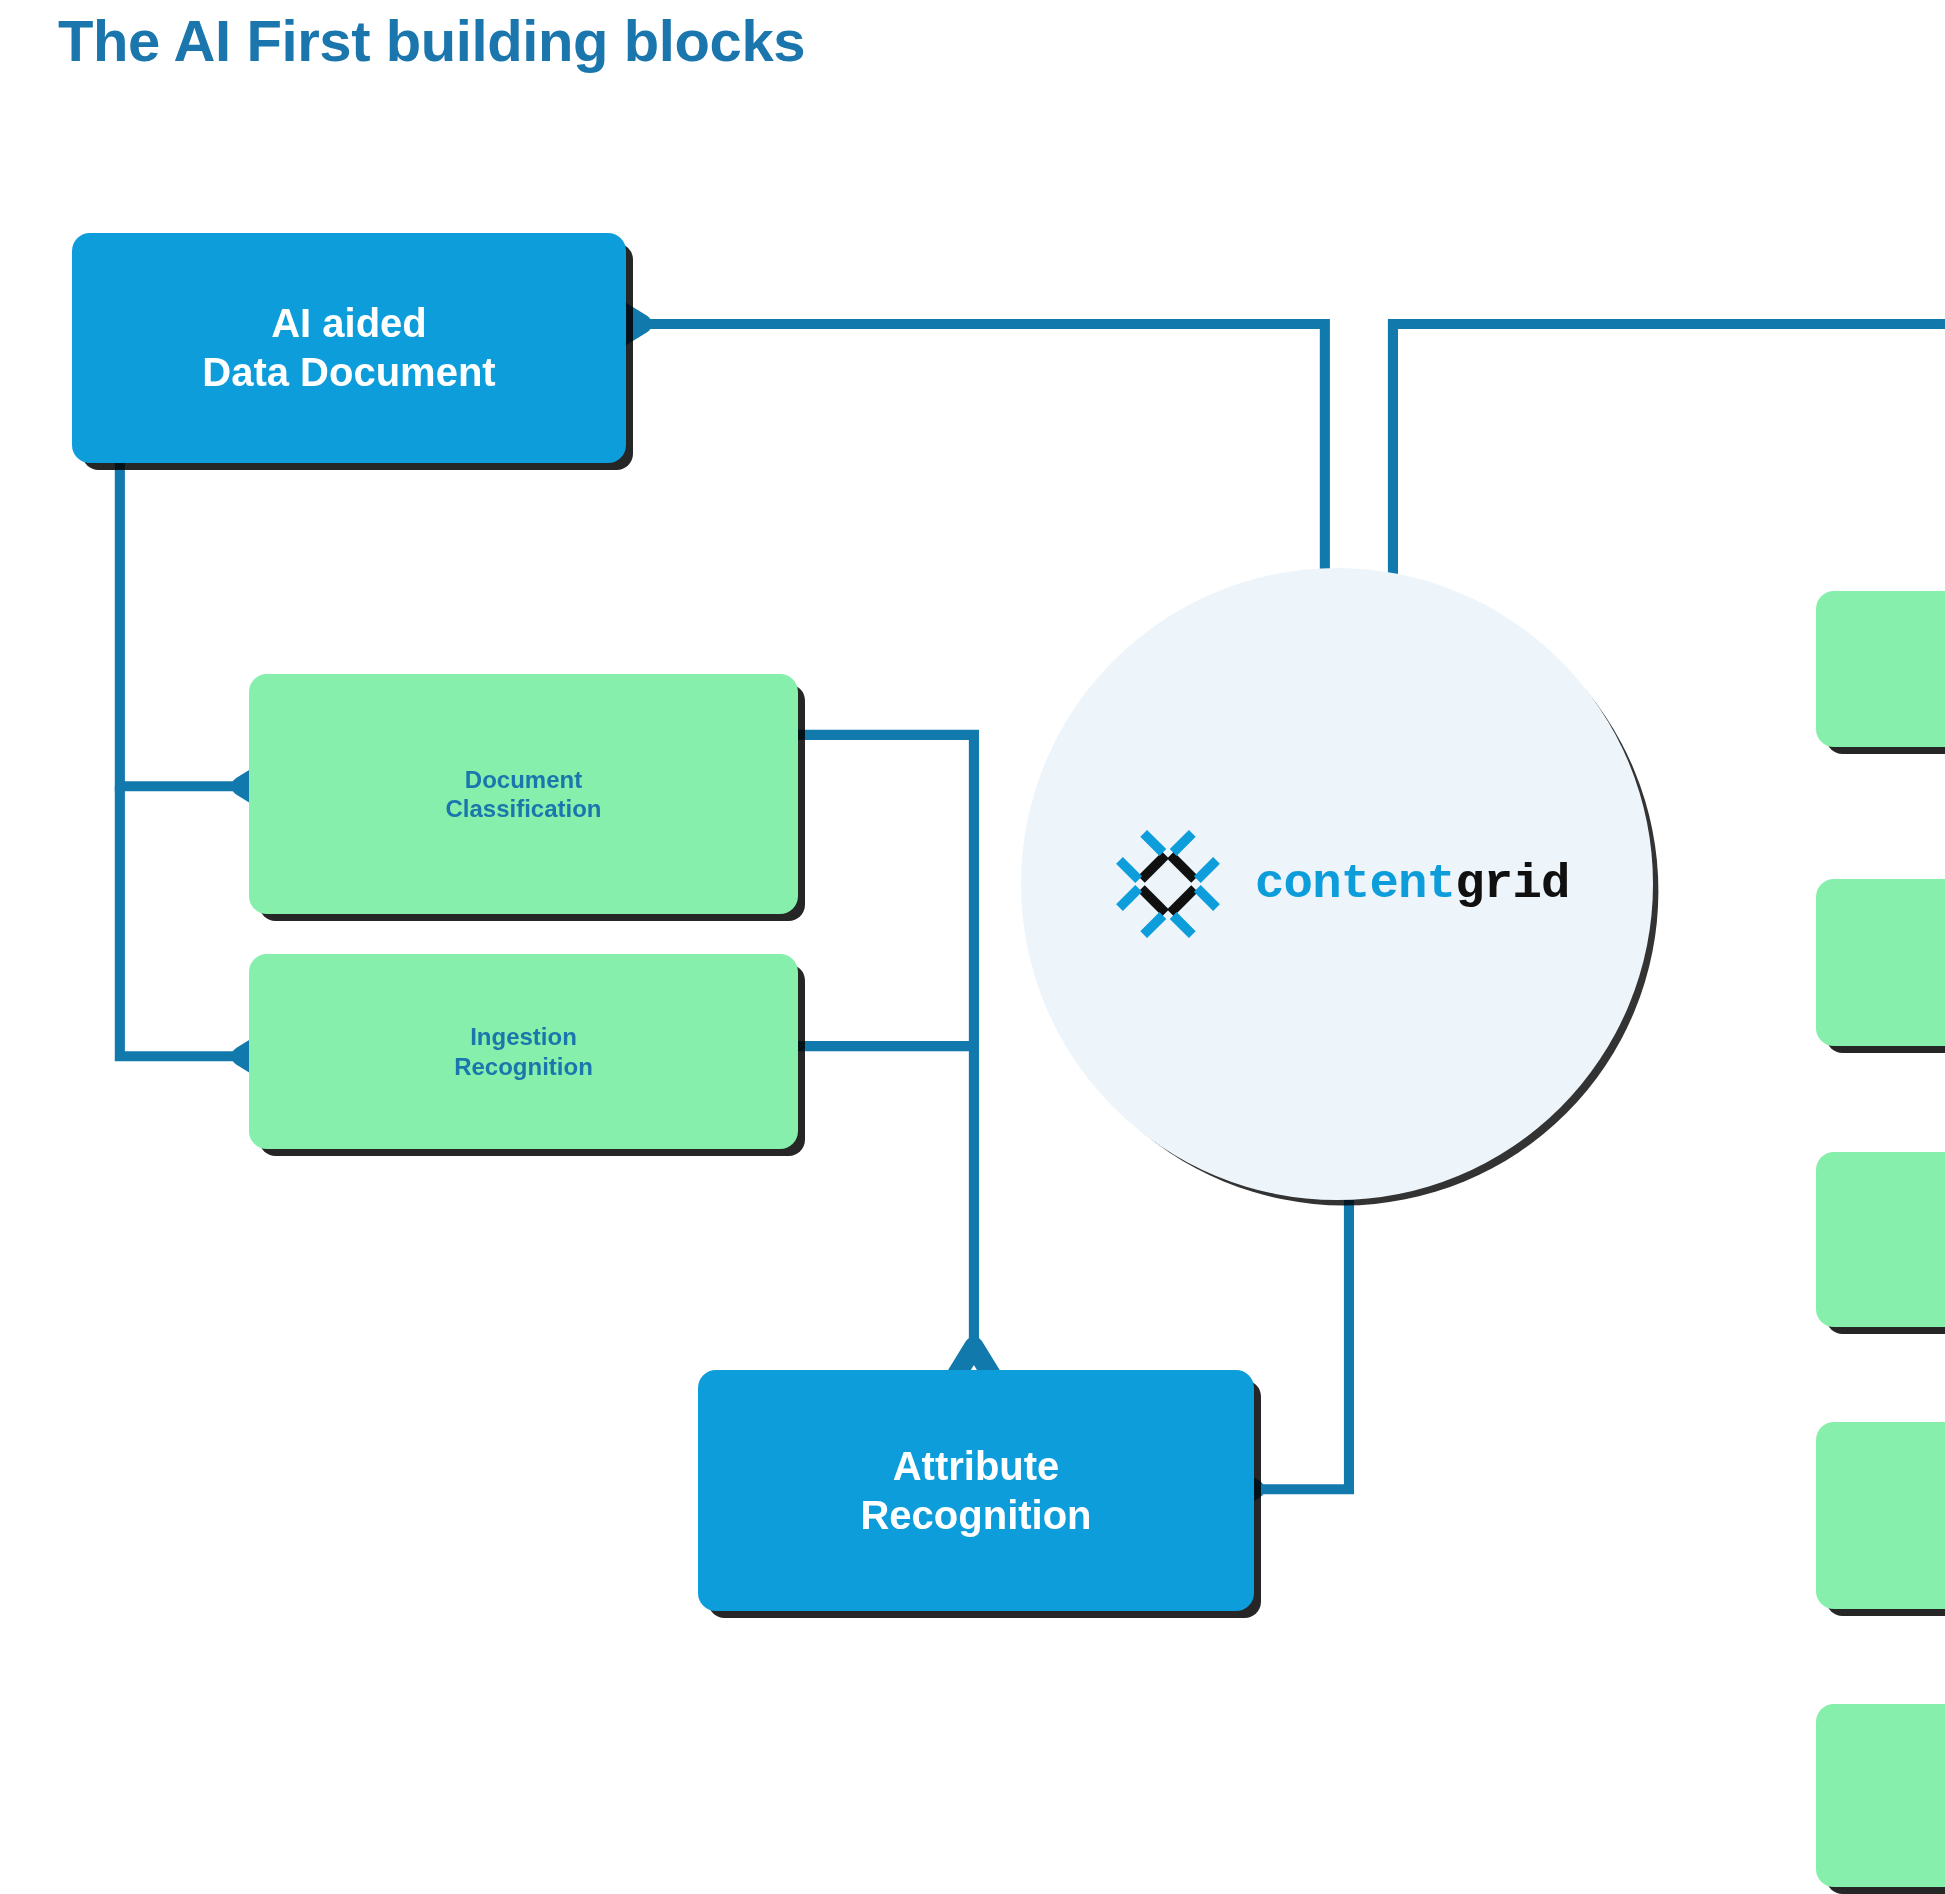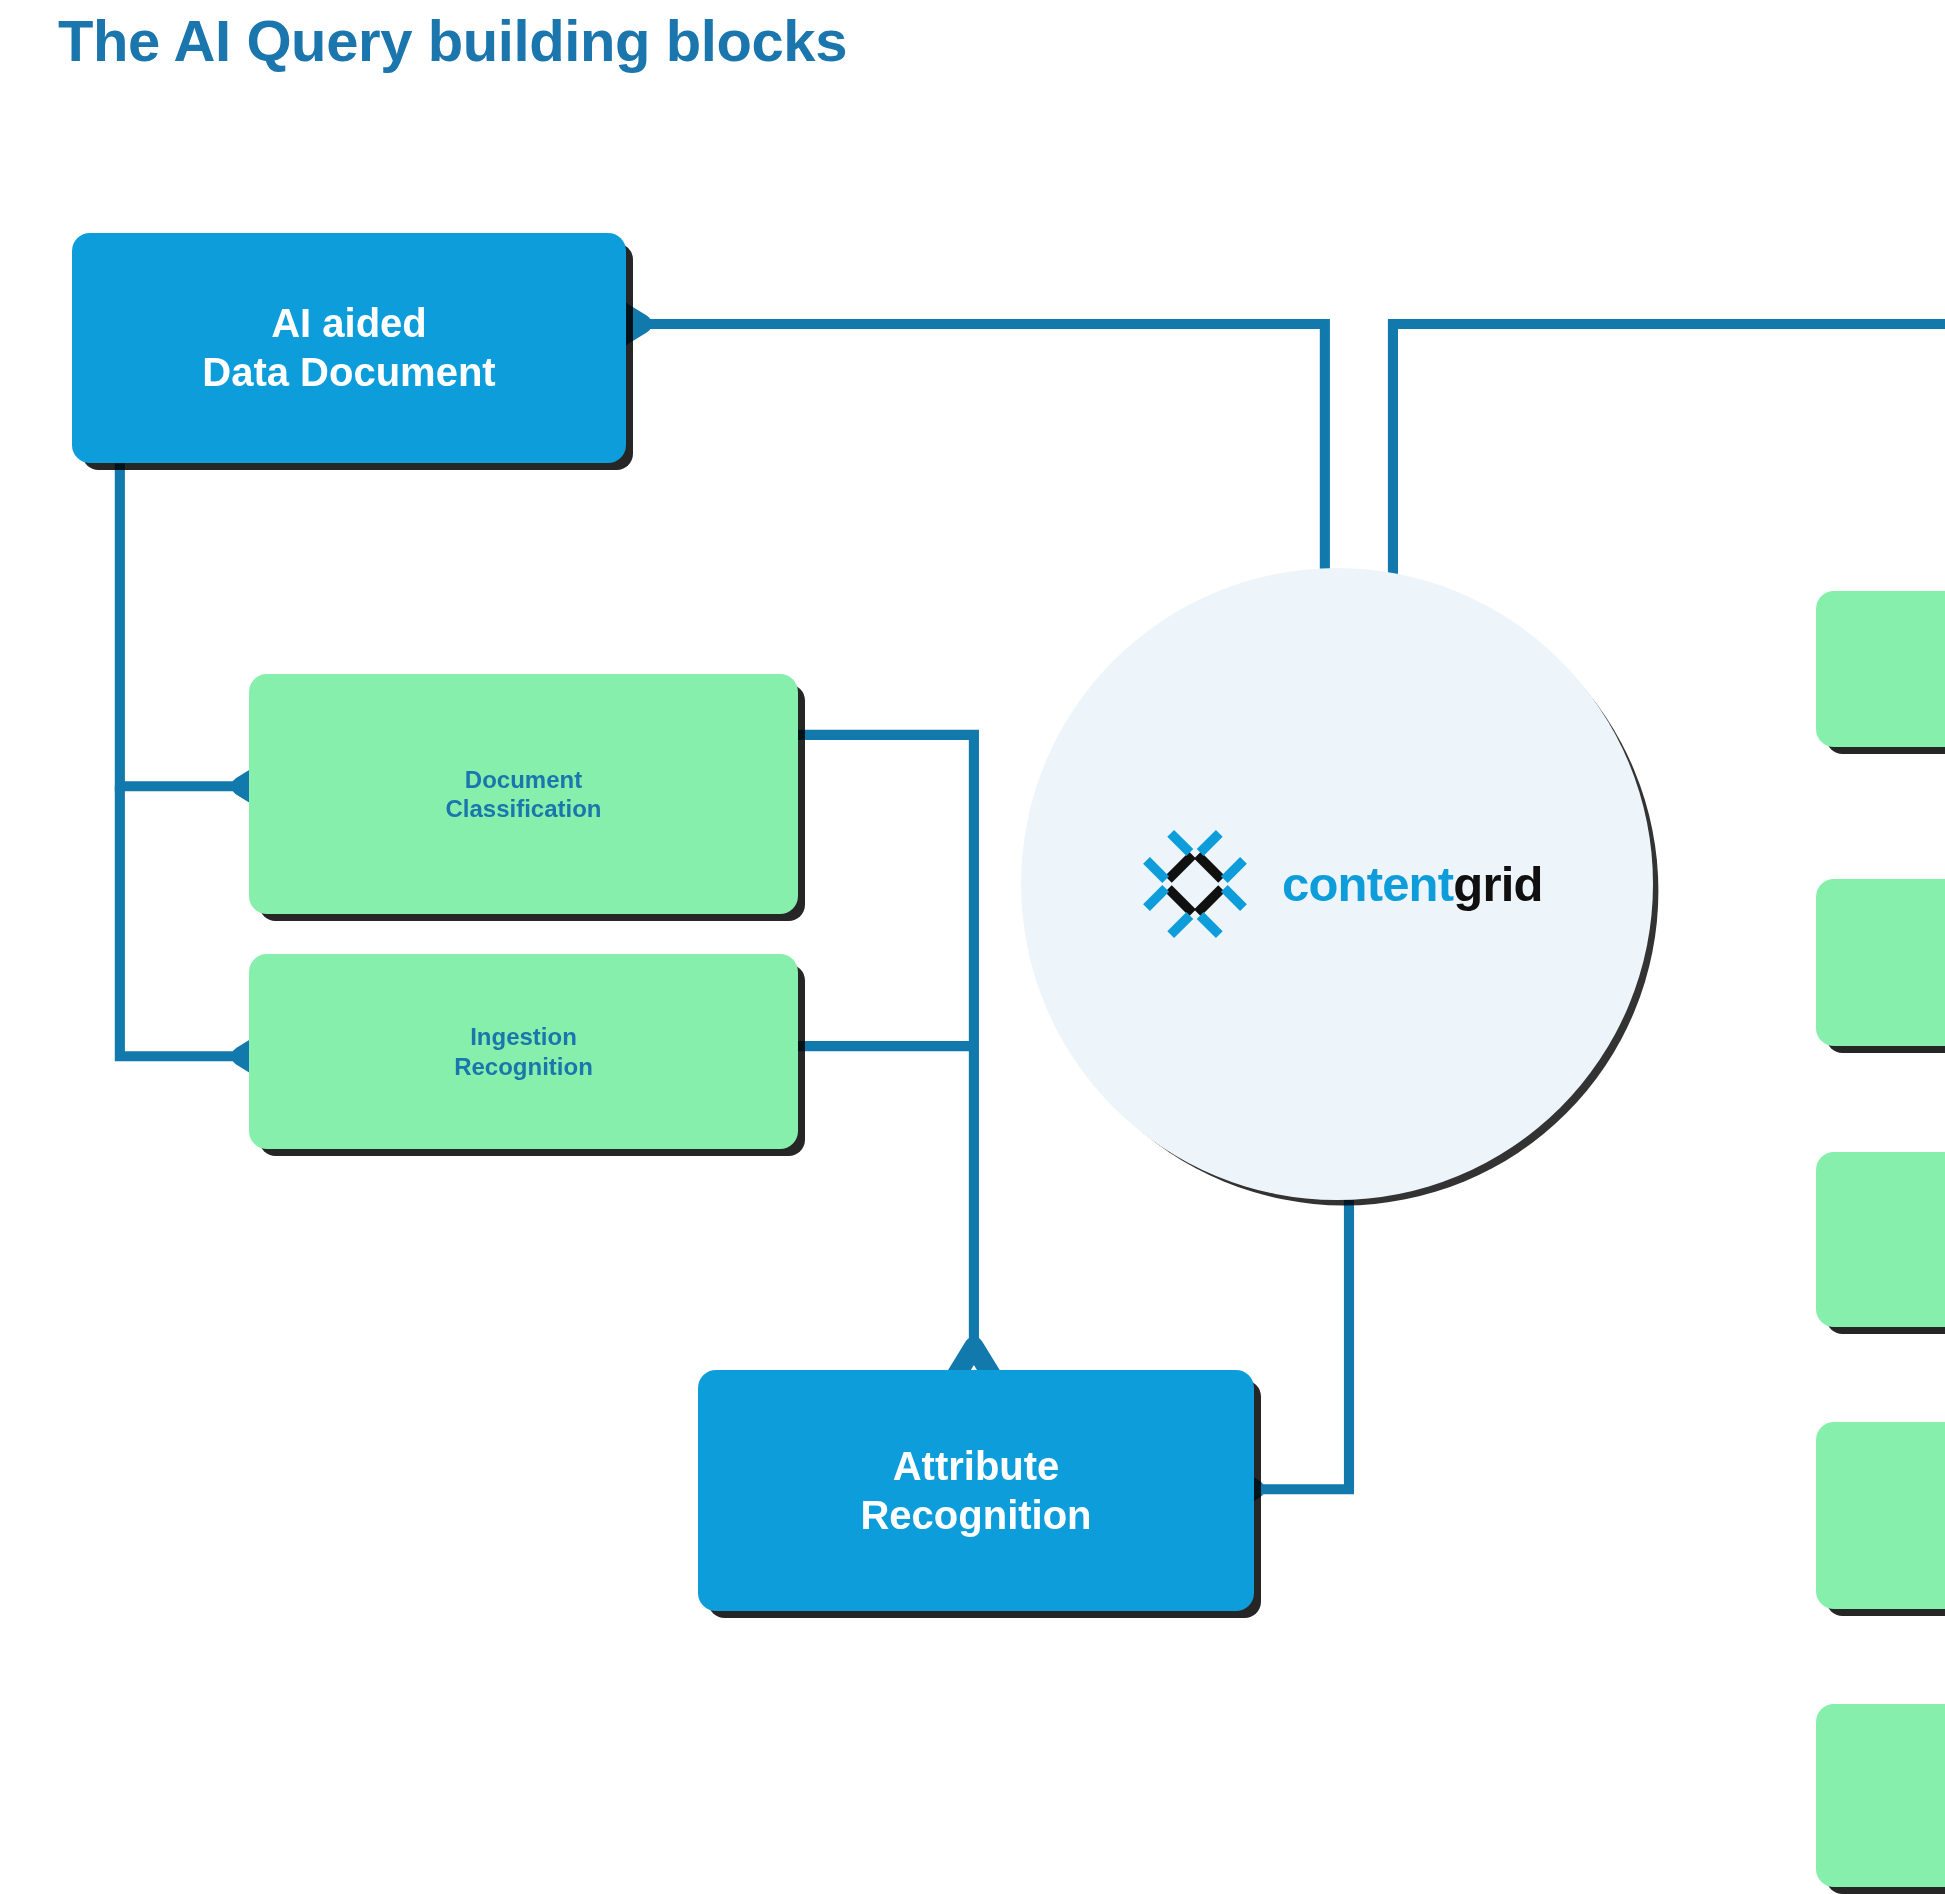--- a/index.html
+++ b/index.html
@@ -80,21 +80,21 @@
     white-space: nowrap;
   }
   .logo-word .w1 { color: #0d9ddb; }
   .logo-word .w2 { color: #101010; }
 </style>
 </head>
 <body>
 
 <div id="stage">
 
-  <div class="page-title">The AI Query building blocks</div>
+  <div class="page-title">The AI First building blocks</div>
 
   <svg id="svg-layer" viewBox="0 0 6857 4869">
     <defs>
       <marker id="arrL" viewBox="0 0 12 12" refX="2.2" refY="6" markerWidth="11" markerHeight="11" orient="auto-start-reverse">
         <path d="M11,0.6 L2.2,6 L11,11.4" fill="none" stroke="#1279ad" stroke-width="2.1" stroke-linecap="round" stroke-linejoin="round"></path>
       </marker>
     </defs>
 
     <g fill="none" stroke="#1279ad" stroke-width="26" stroke-linecap="butt">
 
@@ -166,21 +166,21 @@
     <div>
       <span class="label">Natural Language</span>
       <span class="label">Query Understanding</span>
     </div>
   </div>
 
   <div class="node secondary" style="left:1816px; top:1704px; width:560px; height:183px;">
     
   </div>
 
-  <div class="hub" style="left:1021px; top:568px; width:632px; height:632px;">
+  <div class="hub" style="left:1021px; top:568px; width:632px; height:632px;font-family:Liberation Mono, monospace;">
     <div class="hub-inner">
       <svg class="logo-mark" width="128" height="128" viewBox="0 0 100 100">
 
         <g stroke="#101010" stroke-width="7.5" stroke-linecap="butt" fill="none">
           <line x1="48.1" y1="27.5" x2="29.2" y2="46.4"></line>
           <line x1="51.9" y1="27.5" x2="70.8" y2="46.4"></line>
           <line x1="29.2" y1="53.6" x2="48.1" y2="72.5"></line>
           <line x1="70.8" y1="53.6" x2="51.9" y2="72.5"></line>
         </g>
 

